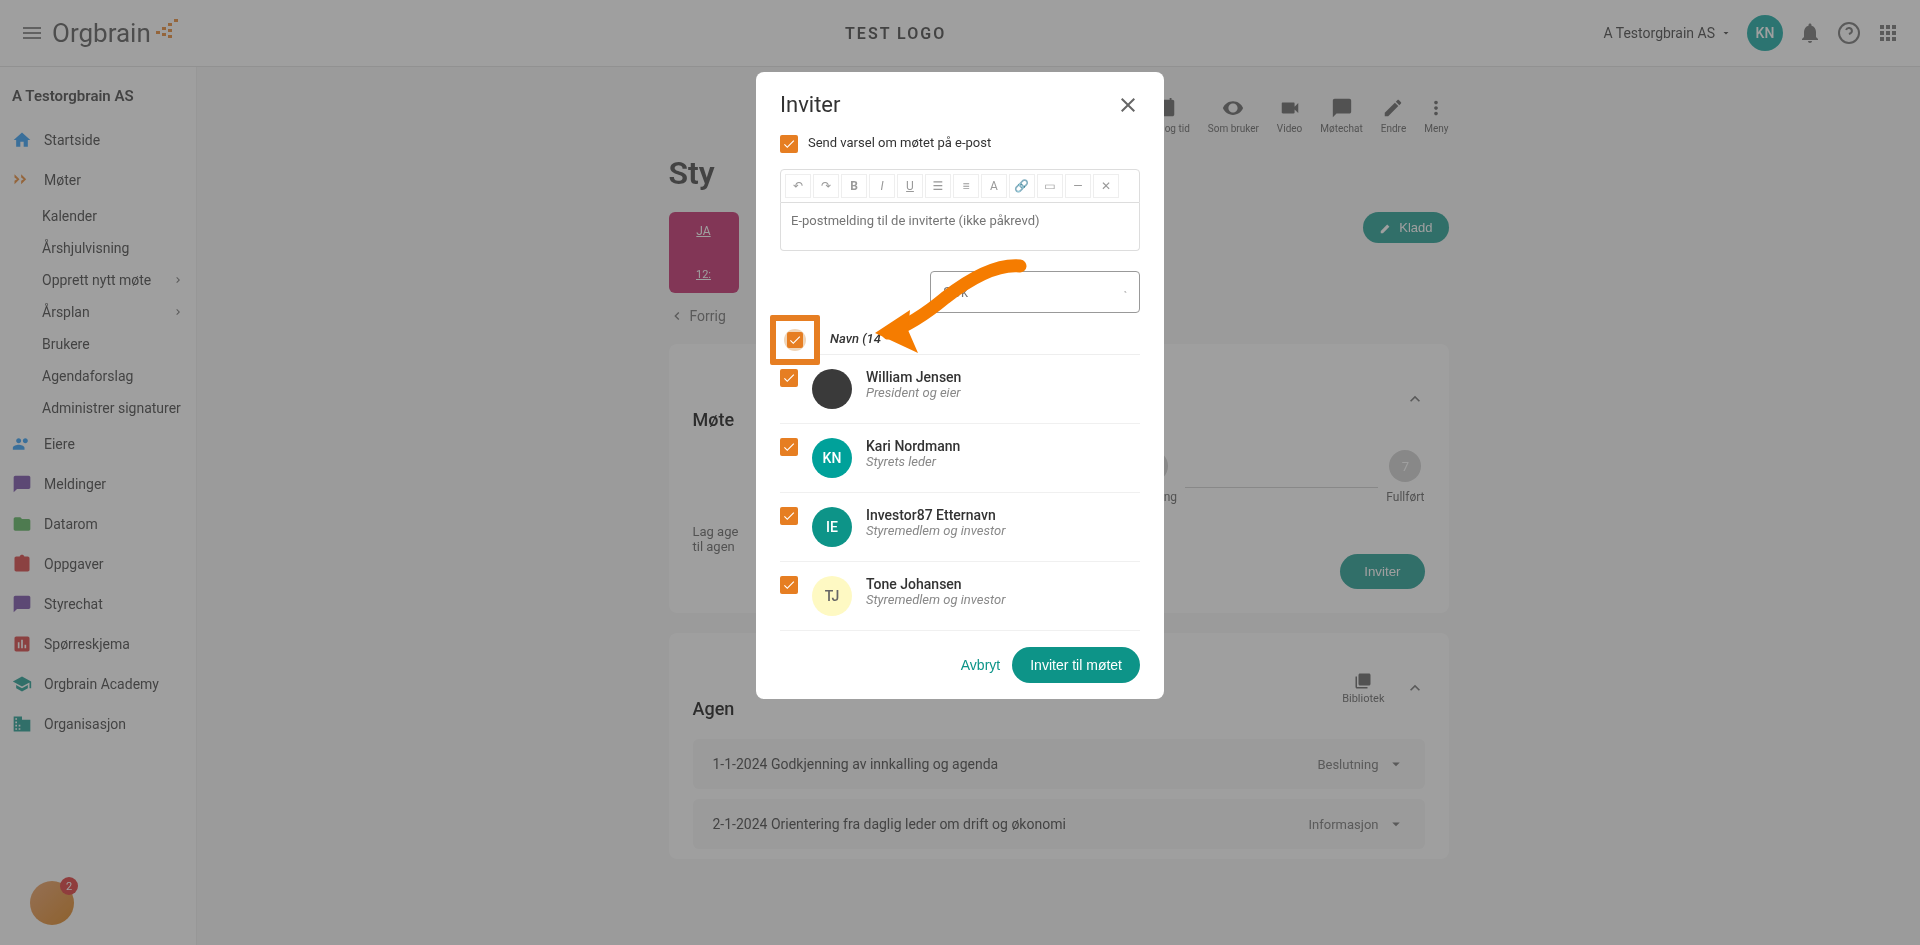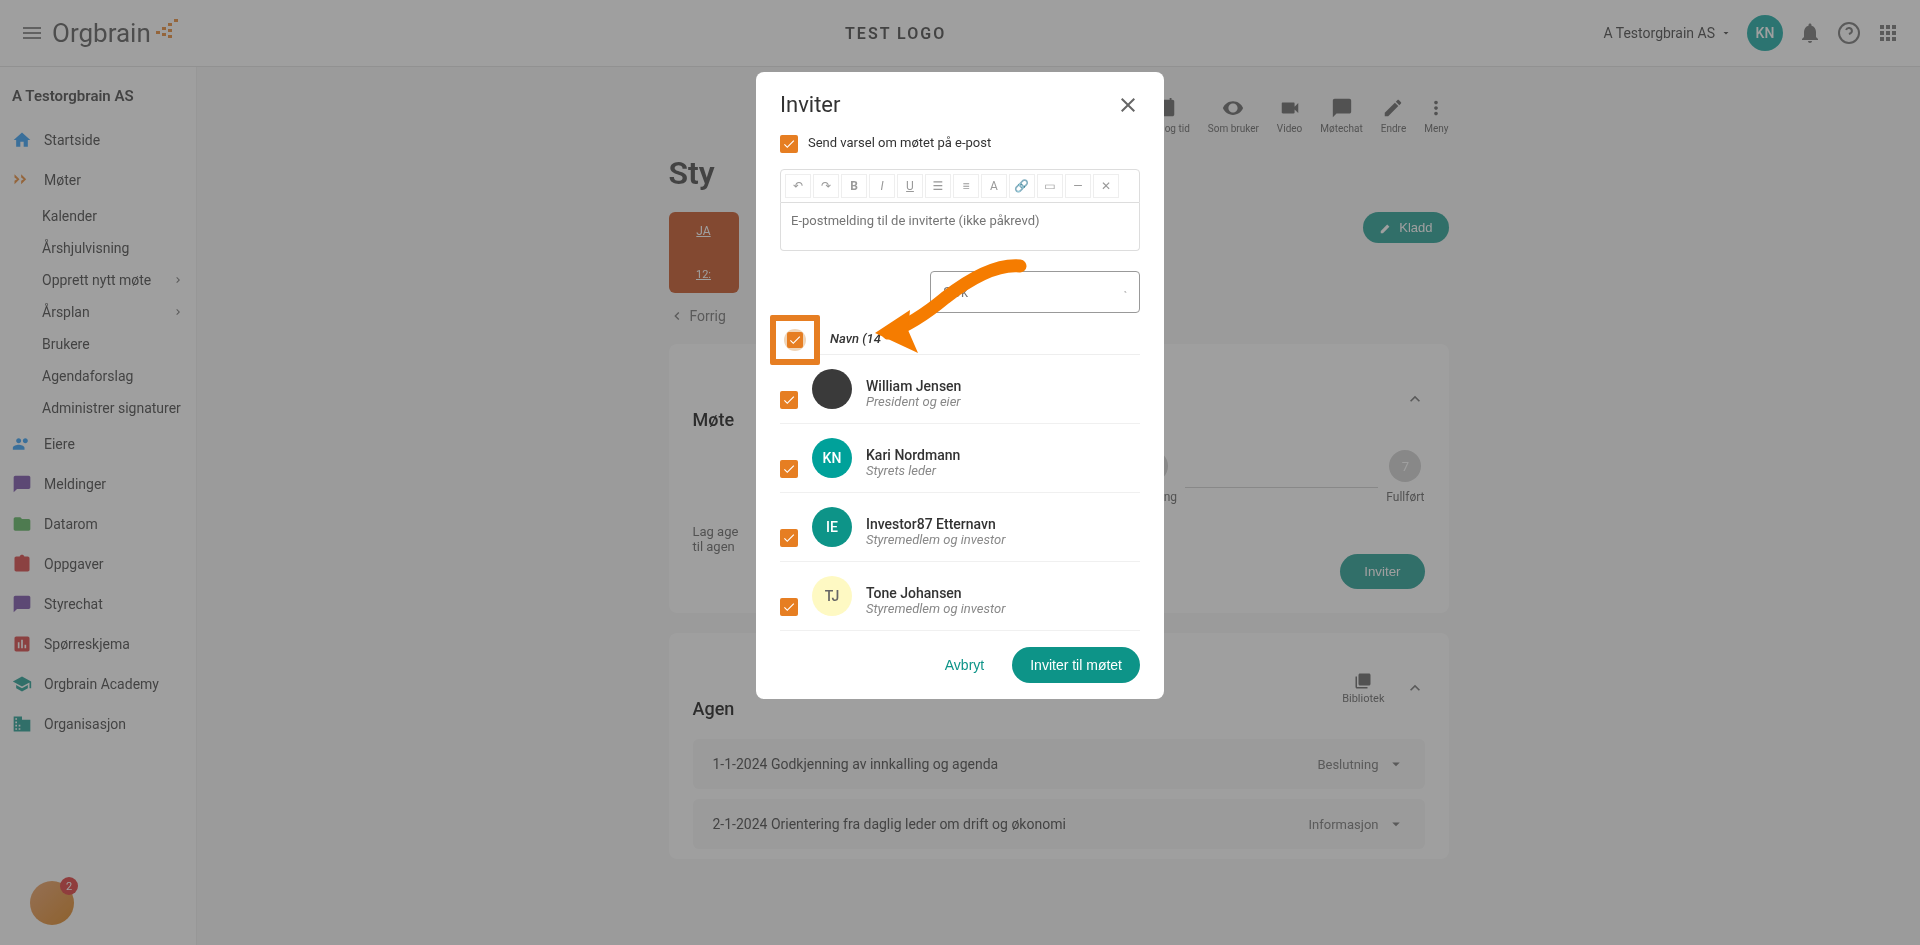--- a/index.html
+++ b/index.html
@@ -29,21 +29,21 @@
     
     
     .main { flex: 1; overflow-y: auto; padding: 30px 40px; position: relative; }
     .meeting-header { display: flex; justify-content: space-between; margin-bottom: 20px; }
     .meeting-actions { display: flex; gap: 18px; }
     .action-item { display: flex; flex-direction: column; align-items: center; gap: 4px; cursor: pointer; }
     .action-icon { width: 22px; height: 22px; color: #555; }
     .action-label { font-size: 10px; color: #555; }
     .meeting-title { font-size: 32px; font-weight: 600; color: #333; margin-bottom: 20px; }
     .meeting-topbar { display: flex; justify-content: space-between; align-items: flex-start; }
-    .date-card { background: #c2410c; color: #fff; padding: 12px; border-radius: 6px; text-align: center; min-width: 70px; text-decoration: underline; }
+    .date-card { background: #be185d; color: #fff; padding: 12px; border-radius: 6px; text-align: center; min-width: 70px; text-decoration: underline; }
     .kladd-btn { background: #0d9488; color: #ffffff; border: none; padding: 8px 16px; border-radius: 20px; cursor: pointer; display: flex; align-items: center; gap: 6px; font-size: 13px; }
     .nav-prev { display: flex; align-items: center; gap: 5px; color: #666; cursor: pointer; margin-top: 15px; font-size: 14px; }
     .card { background: #fff; border-radius: 8px; padding: 24px; margin-top: 20px; }
     .card-header { display: flex; justify-content: space-between; align-items: center; margin-bottom: 20px; }
     .card-title { font-size: 18px; font-weight: 500; margin-top: 41px; }
     .process-steps { display: flex; justify-content: space-between; align-items: center; margin: 20px 0; }
     .step { display: flex; flex-direction: column; align-items: center; gap: 8px; }
     .step-circle { width: 32px; height: 32px; border-radius: 50%; background: #ccc; color: #fff; display: flex; align-items: center; justify-content: center; font-size: 13px; }
     .step-label { font-size: 12px; color: #555; }
     .inviter-btn { background: #0d9488; color: #fff; border: none; padding: 10px 24px; border-radius: 20px; cursor: pointer; float: right; }
@@ -65,27 +65,27 @@
     .toolbar-btn { width: 26px; height: 24px; display: flex; align-items: center; justify-content: center; color: #999; cursor: pointer; border: 1px solid #eee; font-size: 12px; }
     .email-textarea { width: 100%; border: 1px solid #ddd; border-top: none; border-radius: 0 0 4px 4px; padding: 10px; font-size: 13px; color: #6d28d9; resize: none; height: 48px; font-family: inherit; }
     .search-box { margin: 16px 0 10px; border: 1px solid #999; border-radius: 4px; padding: 10px 12px; display: flex; align-items: center; justify-content: space-between; margin-left: 150px; }
     .search-input { border: none; outline: none; font-size: 14px; flex: 1; }
     .list-header { display: flex; align-items: center; gap: 14px; padding: 8px 0; border-bottom: 1px solid #eee; position: relative; font-style: italic; }
     .list-header-label { font-size: 13px; font-weight: 500; color: #333; }
     .highlight-box { position: absolute; left: -10px; top: -8px; border: 6px solid #e67e22; background: #fff; padding: 8px; border-radius: 2px; z-index: 5; }
     .highlight-box .checkbox { width: 22px; height: 22px; border-radius: 50%; background: #f0d5b8; }
     .highlight-box .checkbox-inner { background: #e67e22; width: 16px; height: 16px; border-radius: 2px; display:flex; align-items:center; justify-content:center;}
     .arrow-overlay { position: absolute; left: 80px; top: -65px; width: 180px; height: 120px; pointer-events: none; z-index: 4; }
-    .person-row { display: flex; align-items: flex-end; gap: 14px; padding: 14px 0; border-bottom: 1px solid #f0f0f0; }
+    .person-row { display: flex; align-items: flex-start; gap: 14px; padding: 14px 0; border-bottom: 1px solid #f0f0f0; }
     .person-checkbox { width: 18px; height: 18px; background: #e67e22; border-radius: 2px; display: flex; align-items: center; justify-content: center; color: #fff; cursor: pointer; flex-shrink: 0; }
     .person-avatar { width: 40px; height: 40px; border-radius: 50%; display: flex; align-items: center; justify-content: center; color: #fff; font-size: 14px; font-weight: 500; flex-shrink: 0; }
     .person-info { display: flex; flex-direction: column; }
     .person-name { font-size: 14px; color: #333; font-weight: 500; }
     .person-role { font-size: 13px; color: #888; font-style: italic; }
-    .modal-footer { padding: 16px 24px; display: flex; justify-content: flex-end; gap: 28px; align-items: center; }
+    .modal-footer { padding: 16px 24px; display: flex; justify-content: flex-end; gap: 12px; align-items: center; }
     .btn-text { color: #0d9488; background: none; border: none; cursor: pointer; font-size: 14px; font-weight: 500; }
     .btn-primary { background: #0d9488; color: #fff; border: none; padding: 10px 18px; border-radius: 20px; cursor: pointer; font-size: 14px; }
     
     .floating-avatar { position: fixed; bottom: 20px; left: 30px; width: 44px; height: 44px; border-radius: 50%; background: linear-gradient(135deg,#e8975a,#d97706); z-index: 999; }
     .floating-badge { position: absolute; top: -4px; right: -4px; background: #dc2626; color: #fff; width: 18px; height: 18px; border-radius: 50%; display: flex; align-items: center; justify-content: center; font-size: 11px; }
     
     .chevron-icon { width: 20px; height: 20px; color: #666; }
     .lib-icon-group { display:flex; flex-direction:column; align-items:center; gap:2px; color:#555; font-size:11px;}
   </style>
 </head>

